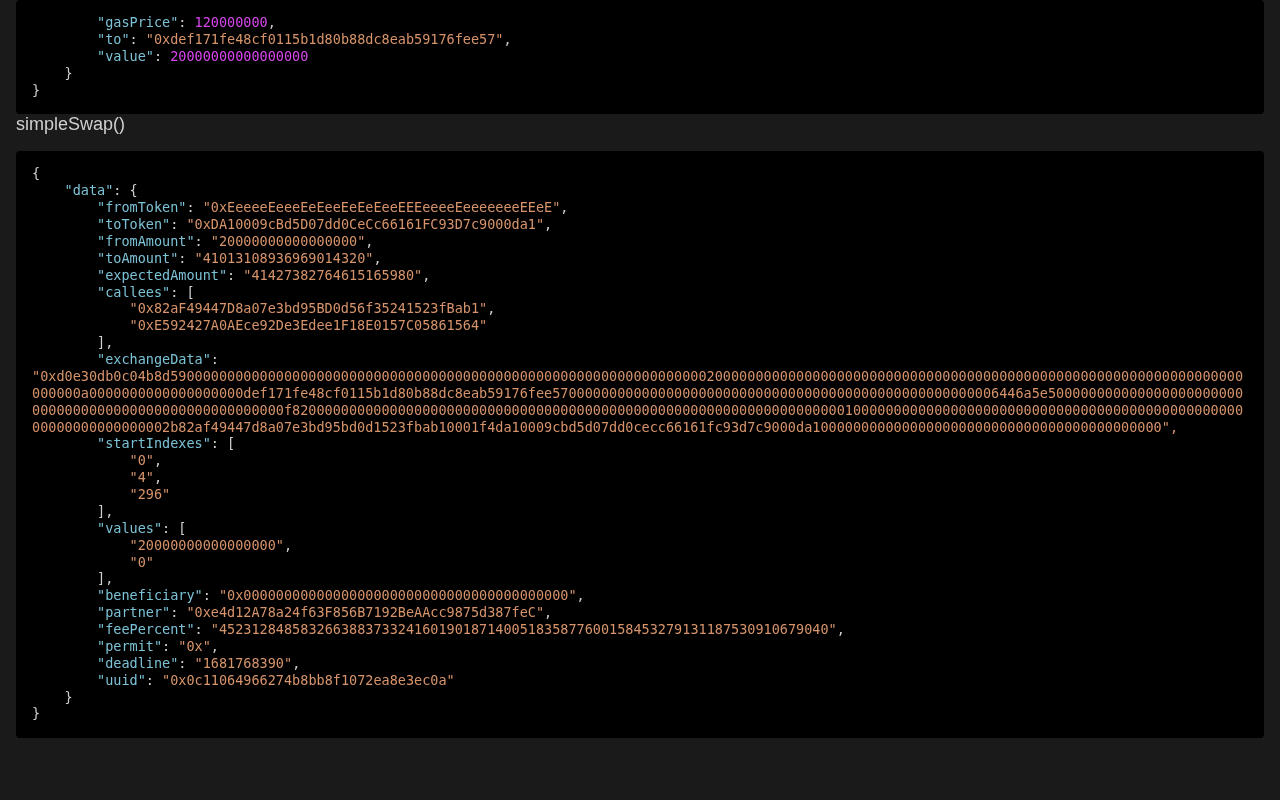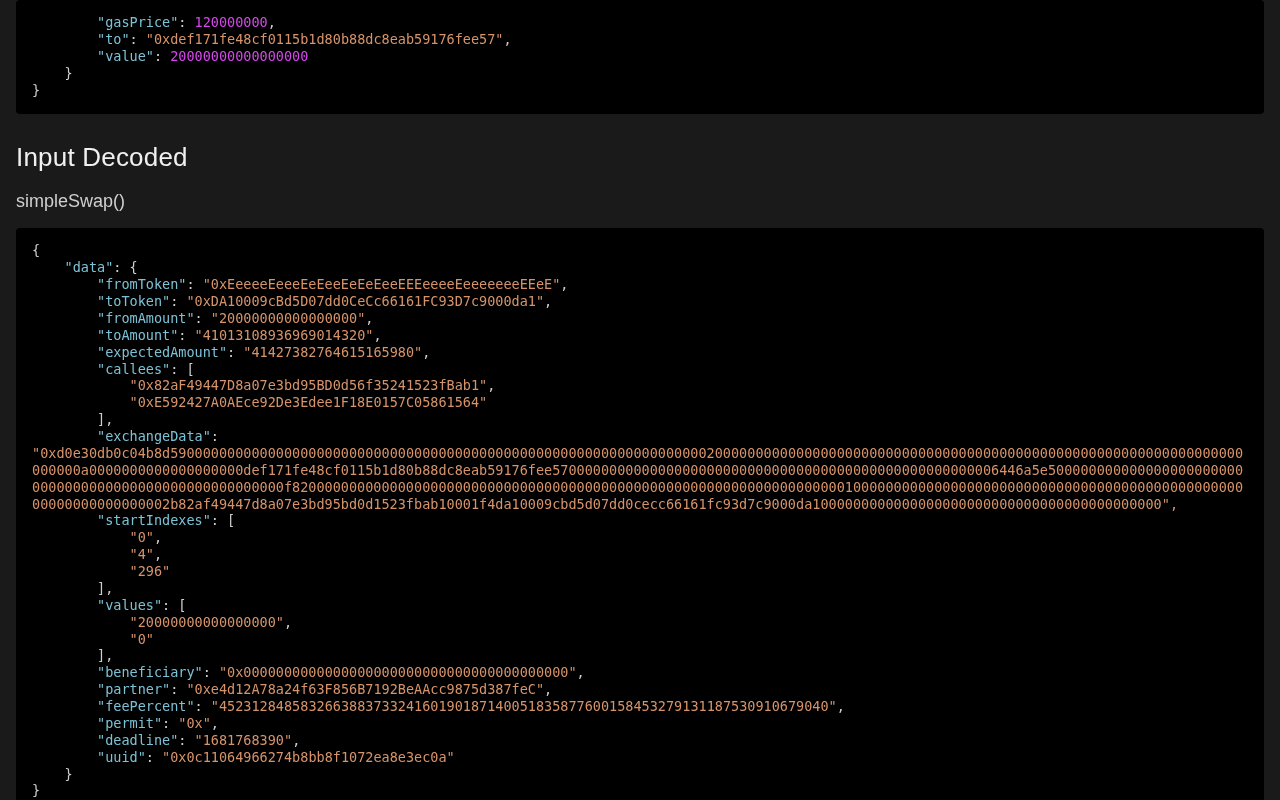--- a/index.html
+++ b/index.html
@@ -47,21 +47,20 @@
 <div class="page">
 
   <div class="code-block code-top">
     <div class="line"><span class="p">        </span><span class="k">"gasPrice"</span><span class="p">: </span><span class="n">120000000</span><span class="p">,</span></div>
     <div class="line"><span class="p">        </span><span class="k">"to"</span><span class="p">: </span><span class="s">"0xdef171fe48cf0115b1d80b88dc8eab59176fee57"</span><span class="p">,</span></div>
     <div class="line"><span class="p">        </span><span class="k">"value"</span><span class="p">: </span><span class="n">20000000000000000</span></div>
     <div class="line"><span class="p">    }</span></div>
     <div class="line"><span class="p">}</span></div>
   </div>
 
-  <h2>Input Decoded</h2>
   <div class="subtitle">simpleSwap()</div>
 
   <div class="code-block">
     <div class="line"><span class="p">{</span></div>
     <div class="line"><span class="p">    </span><span class="k">"data"</span><span class="p">: </span><span class="p">{</span></div>
 
     <div class="line"><span class="p">        </span><span class="k">"fromToken"</span><span class="p">: </span><span class="s">"0xEeeeeEeeeEeEeeEeEeEeeEEEeeeeEeeeeeeeEEeE"</span><span class="p">,</span></div>
 
     <div class="line"><span class="p">        </span><span class="k">"toToken"</span><span class="p">: </span><span class="s">"0xDA10009cBd5D07dd0CeCc66161FC93D7c9000da1"</span><span class="p">,</span></div>
 

